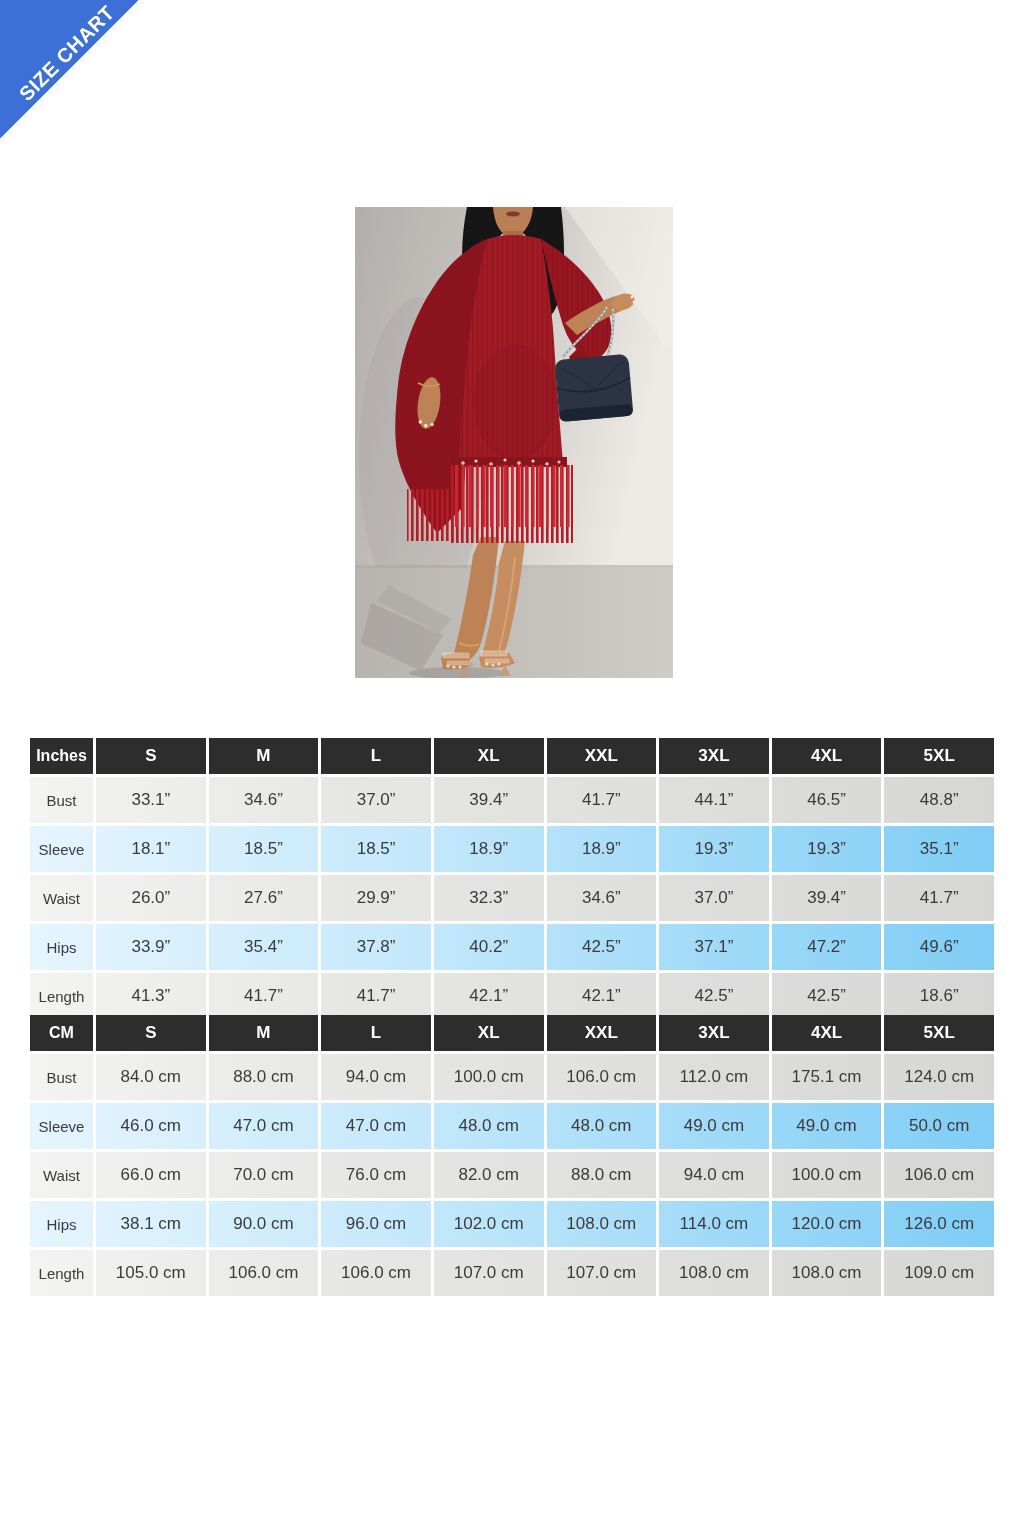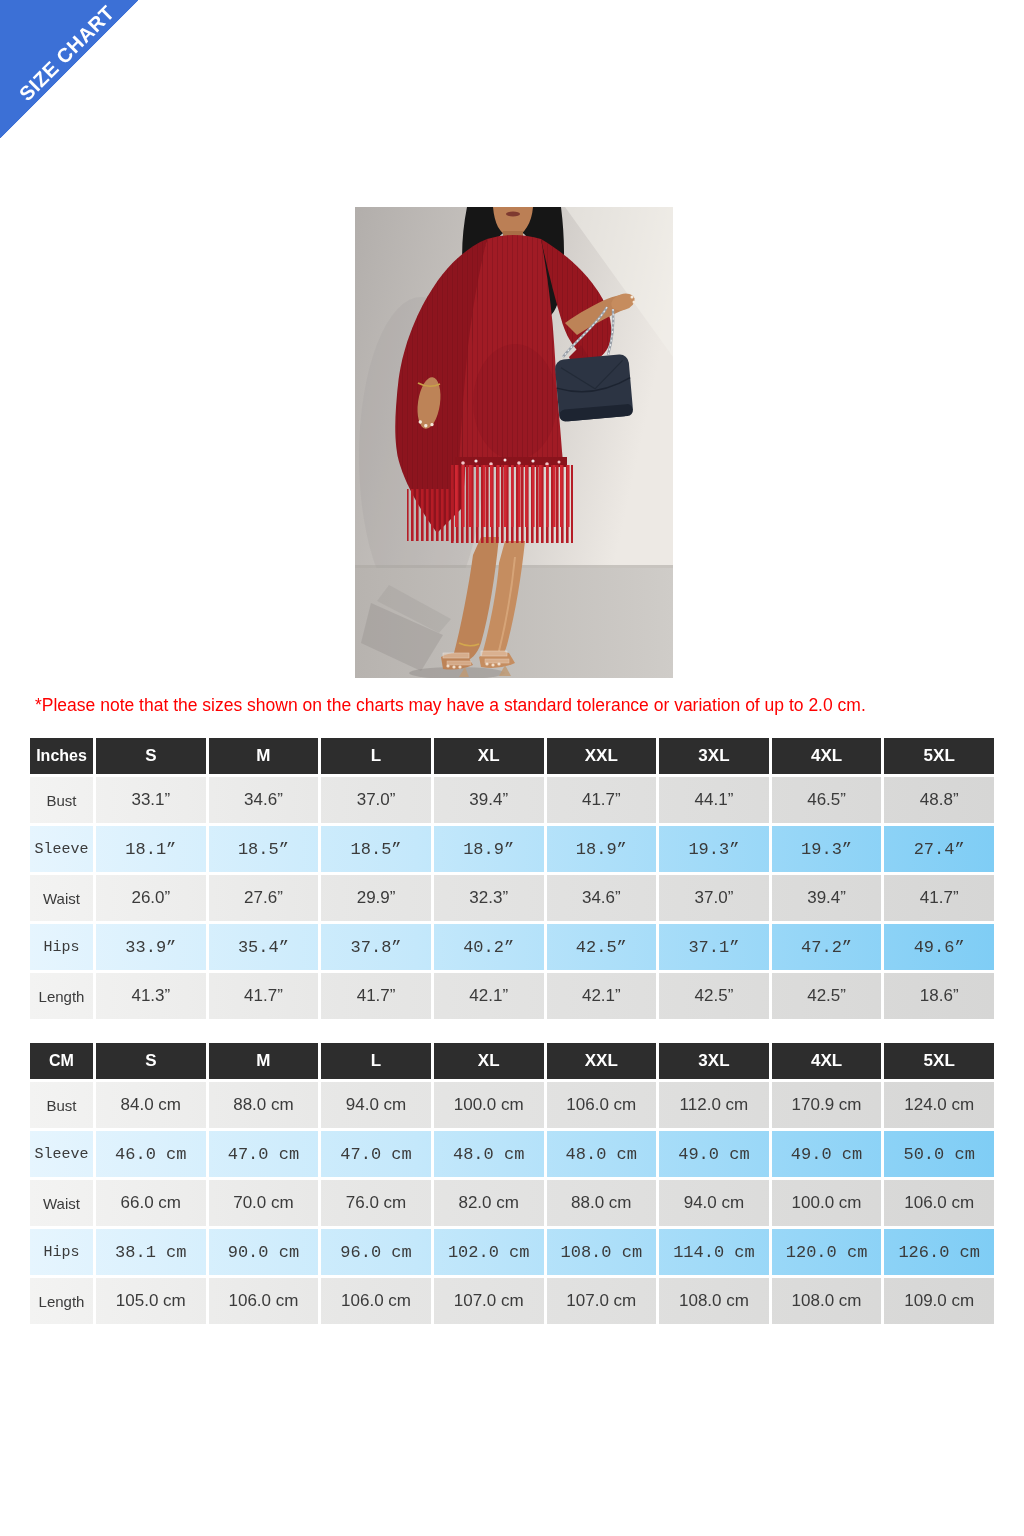--- a/index.html
+++ b/index.html
@@ -24,21 +24,21 @@
   .size-table{position:absolute;left:30px;width:964px;}
   .trow{display:flex;margin-bottom:3px;height:46px;}
   .trow.thead{height:36px;}
   .cell{flex:1;display:flex;align-items:center;justify-content:center;
     border-right:3px solid #fff;color:#3b3b3b;font-size:17px;}
   .cell:last-child{border-right:none;}
   .label-cell{flex:0 0 63px;font-size:15px;}
   .thead .cell{background:var(--head,#2d2d2d);color:#fff;font-weight:700;font-size:17px;}
   .thead .label-cell{font-size:16px;}
   .row-gray{background:linear-gradient(90deg,#f3f3f2 0%,#e6e6e5 35%,#d6d6d5 100%);}
-  .row-blue{background:linear-gradient(90deg,#e6f5fe 0%,#c4e8fb 40%,#7fcdf5 100%);font-family:Liberation Mono, monospace;}
+  .row-blue{background:linear-gradient(90deg,#e6f5fe 0%,#c4e8fb 40%,#7fcdf5 100%);}
 </style>
 </head>
 <body>
 
 <div class="page">
 
   <div class="ribbon">
     <span class="ribbon-text">SIZE CHART</span>
   </div>
 
@@ -141,21 +141,20 @@
       <path d="M258,102 C259,118 257,134 253,148" fill="none" stroke="#e8ebee" stroke-width="1.2" stroke-dasharray="2 2.4"></path>
       <g transform="rotate(-5 238 182)">
         <rect x="202" y="150" width="74" height="62" rx="9" fill="#2c3443"></rect>
         <rect x="202" y="200" width="74" height="12" rx="6" fill="#1d2431"></rect>
         <path d="M202,178 Q238,192 276,174" stroke="#1c2330" stroke-width="1.5" fill="none"></path>
         <path d="M208,158 L240,182 M270,156 L240,182" stroke="#222a37" stroke-width="1.2" fill="none"></path>
       </g>
     </svg>
   </div>
 
-  <div class="note">*Please note that the sizes shown on the charts may have a standard tolerance or variation of up to 2.0 cm.</div>
 
   <div class="size-table" style="top:738px">
       <div class="trow thead">
         <div class="cell label-cell">Inches</div>
         <div class="cell">S</div>
         <div class="cell">M</div>
         <div class="cell">L</div>
         <div class="cell">XL</div>
         <div class="cell">XXL</div>
         <div class="cell">3XL</div>
@@ -175,21 +174,21 @@
       </div>
       <div class="trow row-blue">
         <div class="cell label-cell">Sleeve</div>
         <div class="cell">18.1”</div>
         <div class="cell">18.5”</div>
         <div class="cell">18.5”</div>
         <div class="cell">18.9”</div>
         <div class="cell">18.9”</div>
         <div class="cell">19.3”</div>
         <div class="cell">19.3”</div>
-        <div class="cell">27.4”</div>
+        <div class="cell">35.1”</div>
       </div>
       <div class="trow row-gray">
         <div class="cell label-cell">Waist</div>
         <div class="cell">26.0”</div>
         <div class="cell">27.6”</div>
         <div class="cell">29.9”</div>
         <div class="cell">32.3”</div>
         <div class="cell">34.6”</div>
         <div class="cell">37.0”</div>
         <div class="cell">39.4”</div>
@@ -212,41 +211,41 @@
         <div class="cell">41.7”</div>
         <div class="cell">41.7”</div>
         <div class="cell">42.1”</div>
         <div class="cell">42.1”</div>
         <div class="cell">42.5”</div>
         <div class="cell">42.5”</div>
         <div class="cell">18.6”</div>
       </div>
     </div>
 
-  <div class="size-table" style="top:1043px">
+  <div class="size-table" style="top:1015px">
       <div class="trow thead">
         <div class="cell label-cell">CM</div>
         <div class="cell">S</div>
         <div class="cell">M</div>
         <div class="cell">L</div>
         <div class="cell">XL</div>
         <div class="cell">XXL</div>
         <div class="cell">3XL</div>
         <div class="cell">4XL</div>
         <div class="cell">5XL</div>
       </div>
       <div class="trow row-gray">
         <div class="cell label-cell">Bust</div>
         <div class="cell">84.0 cm</div>
         <div class="cell">88.0 cm</div>
         <div class="cell">94.0 cm</div>
         <div class="cell">100.0 cm</div>
         <div class="cell">106.0 cm</div>
         <div class="cell">112.0 cm</div>
-        <div class="cell">170.9 cm</div>
+        <div class="cell">175.1 cm</div>
         <div class="cell">124.0 cm</div>
       </div>
       <div class="trow row-blue">
         <div class="cell label-cell">Sleeve</div>
         <div class="cell">46.0 cm</div>
         <div class="cell">47.0 cm</div>
         <div class="cell">47.0 cm</div>
         <div class="cell">48.0 cm</div>
         <div class="cell">48.0 cm</div>
         <div class="cell">49.0 cm</div>

